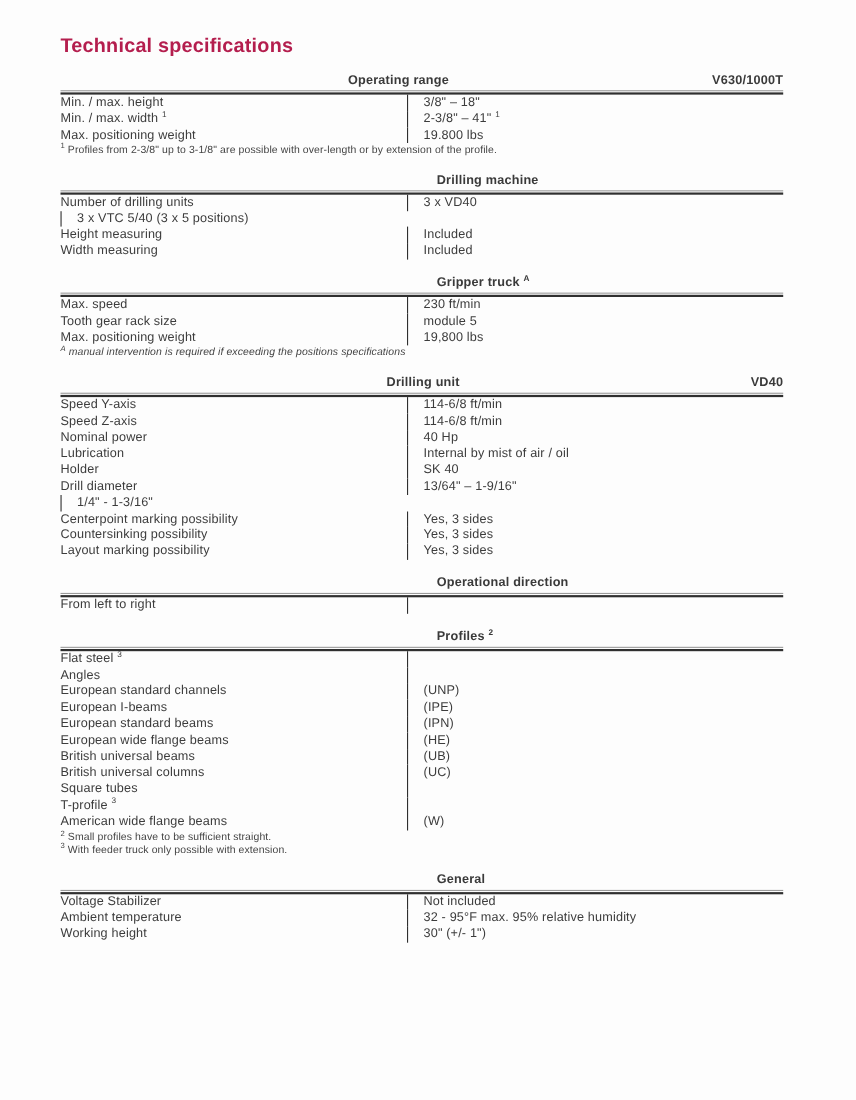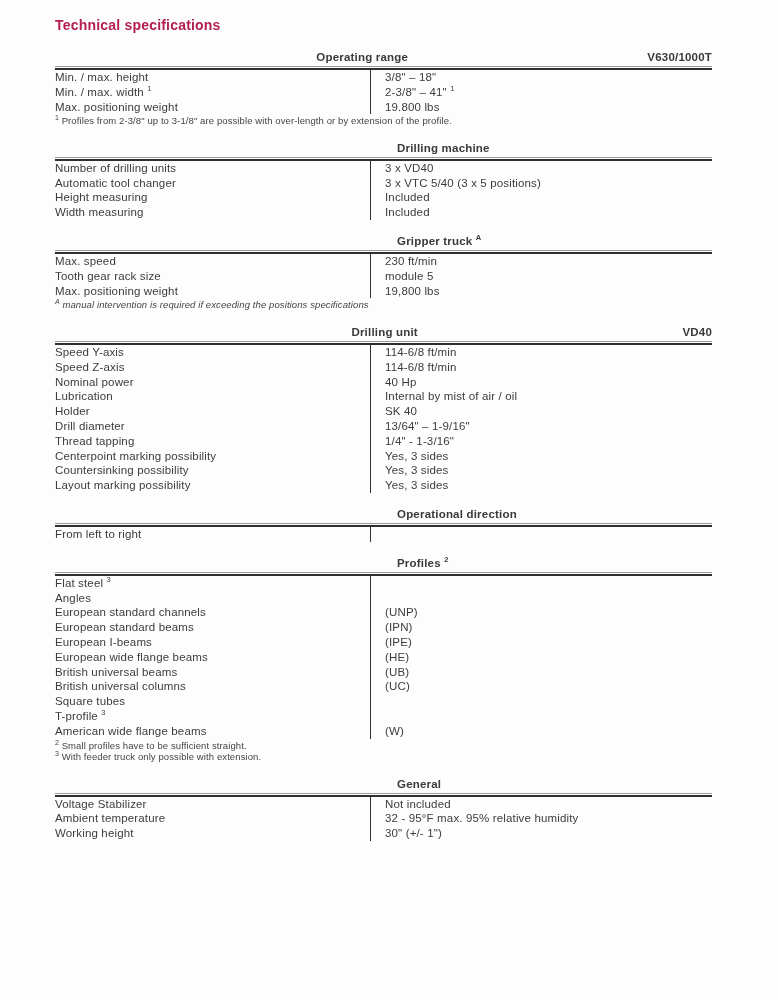--- a/index.html
+++ b/index.html
@@ -16,22 +16,22 @@
   }
   .page {
     position: relative;
     width: 778px;
     height: 1000px;
     background: #fdfdfd;
     box-sizing: border-box;
     padding: 14px 66px 0 55px;
   }
   .page-title {
-    margin: 0 0 14px 0;
-    font-size: 14px;
+    margin: 16px 0 14px 0;
+    font-size: 18px;
     line-height: 22px;
     font-weight: bold;
     letter-spacing: 0.2px;
   }
   section.spec-section {
     margin-top: 14px;
   }
   .shead {
     display: flex;
     align-items: flex-end;
@@ -118,21 +118,20 @@
       <section class="spec-section">
         <div class="shead">
           <div class="shead-label"><span>Drilling machine</span> </div>
         </div>
         <div class="sbody">
           <div class="srow">
             <div class="cell-label"><span>Number of drilling units</span> </div>
             <div class="cell-value"><span>3 x VD40</span> </div>
           </div>
           <div class="srow">
-            <div class="cell-label"><span>Automatic tool changer</span> </div>
             <div class="cell-value"><span>3 x VTC 5/40 (3 x 5 positions)</span> </div>
           </div>
           <div class="srow">
             <div class="cell-label"><span>Height measuring</span> </div>
             <div class="cell-value"><span>Included</span> </div>
           </div>
           <div class="srow">
             <div class="cell-label"><span>Width measuring</span> </div>
             <div class="cell-value"><span>Included</span> </div>
           </div>
@@ -184,21 +183,20 @@
           </div>
           <div class="srow">
             <div class="cell-label"><span>Holder</span> </div>
             <div class="cell-value"><span>SK 40</span> </div>
           </div>
           <div class="srow">
             <div class="cell-label"><span>Drill diameter</span> </div>
             <div class="cell-value"><span>13/64" – 1-9/16"</span> </div>
           </div>
           <div class="srow">
-            <div class="cell-label"><span>Thread tapping</span> </div>
             <div class="cell-value"><span>1/4" - 1-3/16"</span> </div>
           </div>
           <div class="srow">
             <div class="cell-label"><span>Centerpoint marking possibility</span> </div>
             <div class="cell-value"><span>Yes, 3 sides</span> </div>
           </div>
           <div class="srow">
             <div class="cell-label"><span>Countersinking possibility</span> </div>
             <div class="cell-value"><span>Yes, 3 sides</span> </div>
           </div>
@@ -230,26 +228,26 @@
           </div>
           <div class="srow">
             <div class="cell-label"><span>Angles</span> </div>
             <div class="cell-value"><span></span> </div>
           </div>
           <div class="srow">
             <div class="cell-label"><span>European standard channels</span> </div>
             <div class="cell-value"><span>(UNP)</span> </div>
           </div>
           <div class="srow">
+            <div class="cell-label"><span>European I-beams</span> </div>
+            <div class="cell-value"><span>(IPE)</span> </div>
+          </div>
+          <div class="srow">
             <div class="cell-label"><span>European standard beams</span> </div>
             <div class="cell-value"><span>(IPN)</span> </div>
-          </div>
-          <div class="srow">
-            <div class="cell-label"><span>European I-beams</span> </div>
-            <div class="cell-value"><span>(IPE)</span> </div>
           </div>
           <div class="srow">
             <div class="cell-label"><span>European wide flange beams</span> </div>
             <div class="cell-value"><span>(HE)</span> </div>
           </div>
           <div class="srow">
             <div class="cell-label"><span>British universal beams</span> </div>
             <div class="cell-value"><span>(UB)</span> </div>
           </div>
           <div class="srow">

